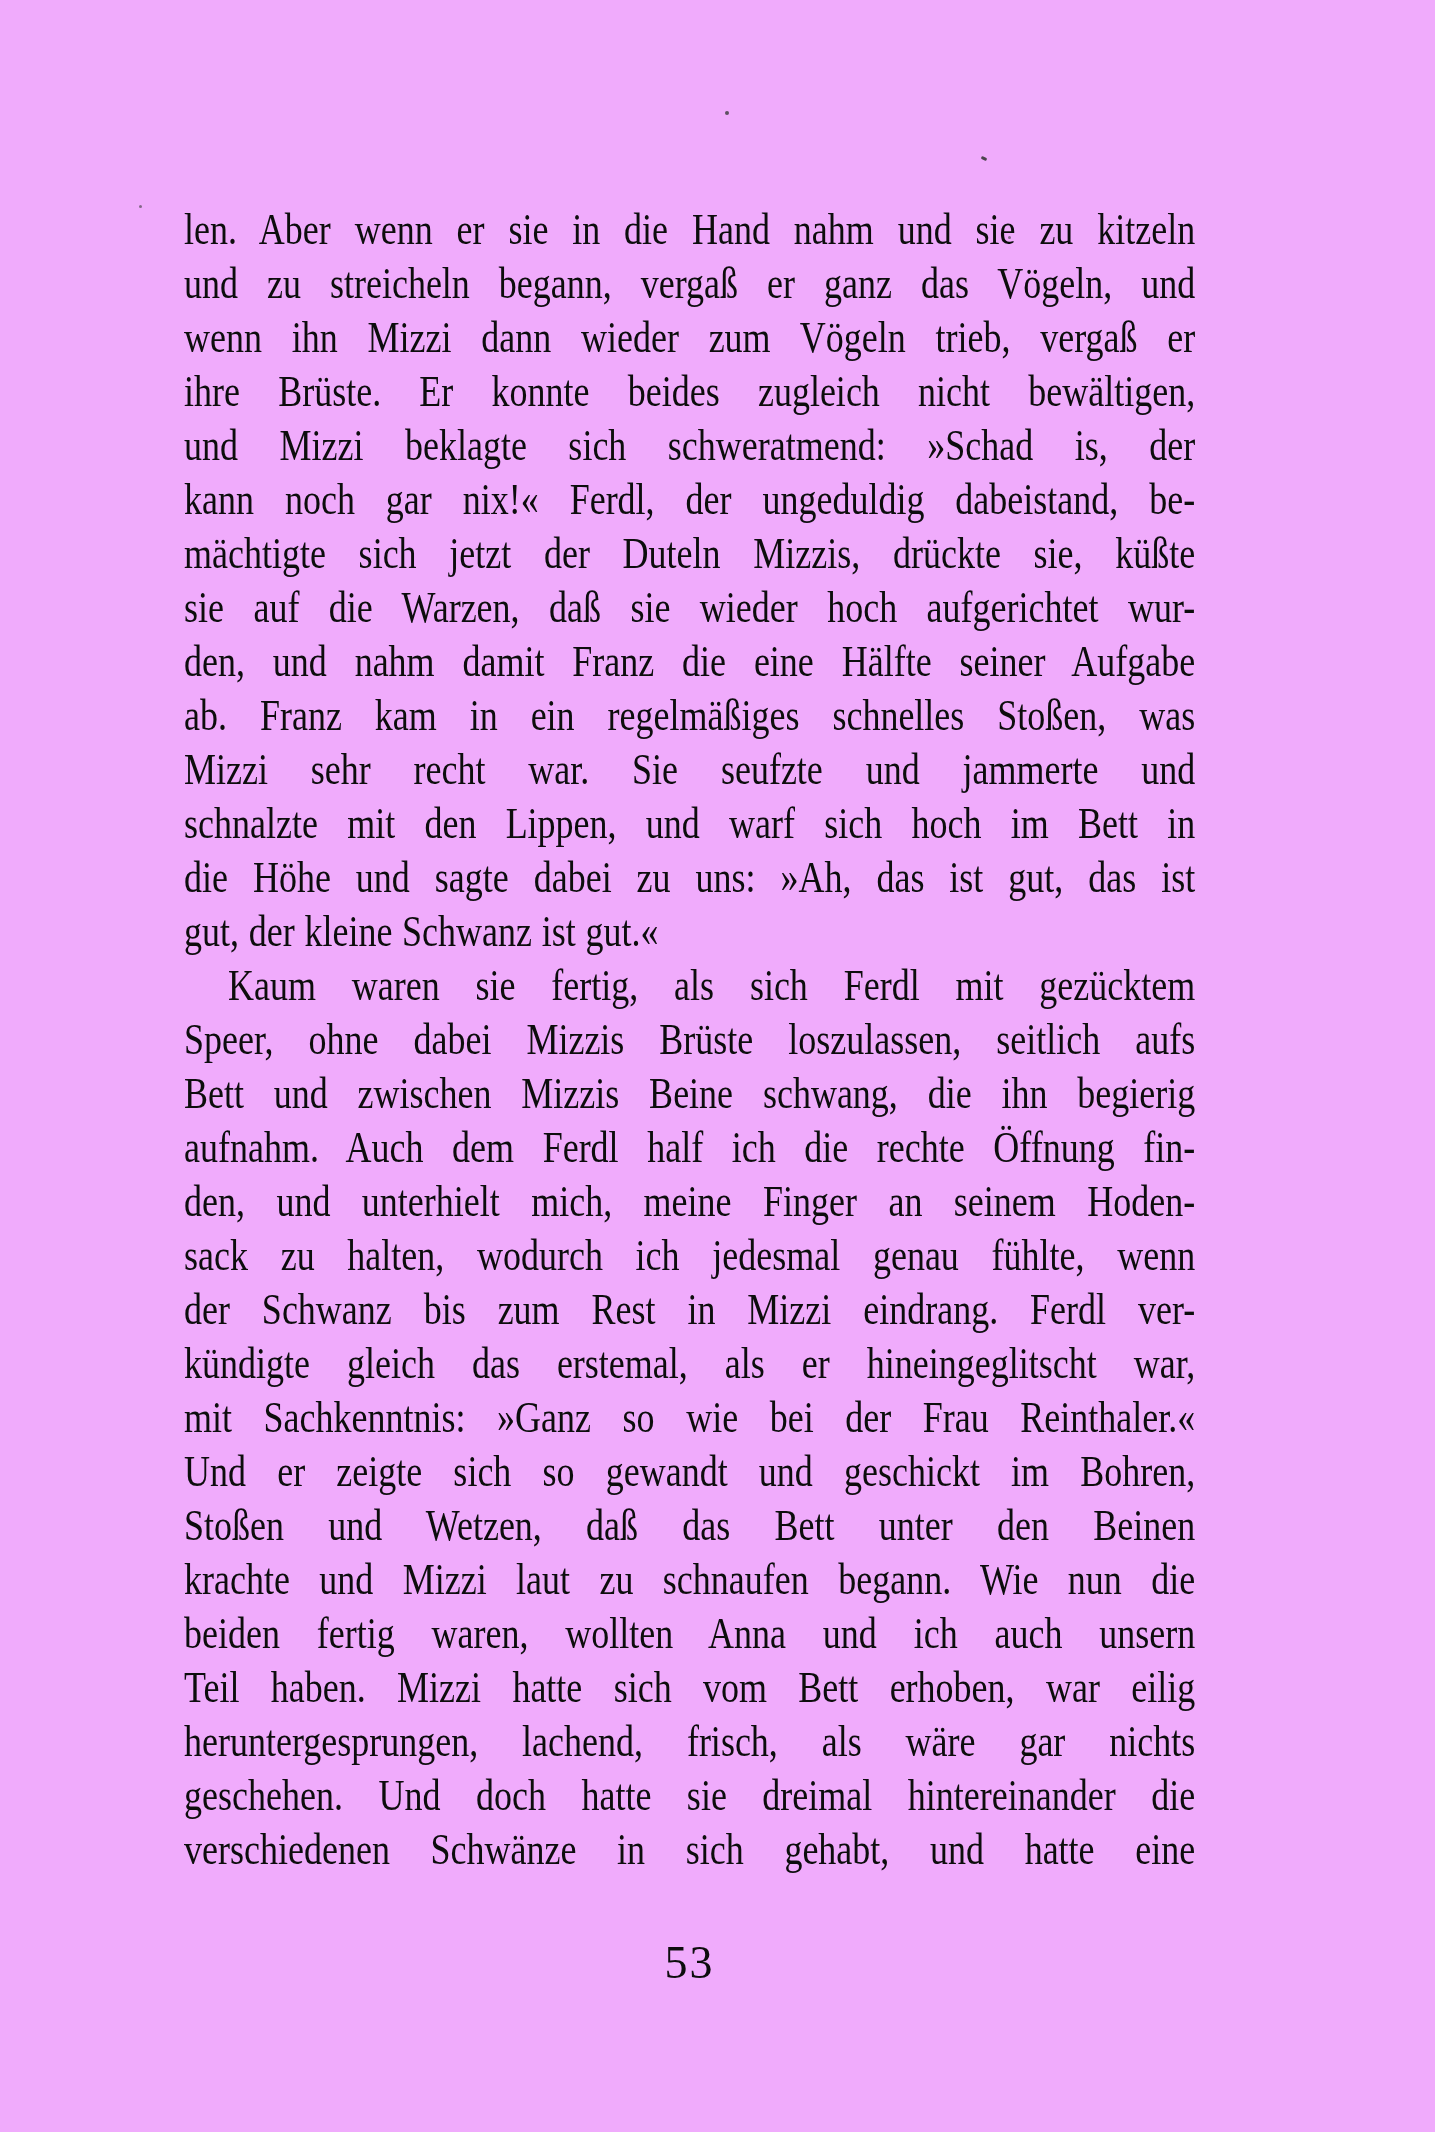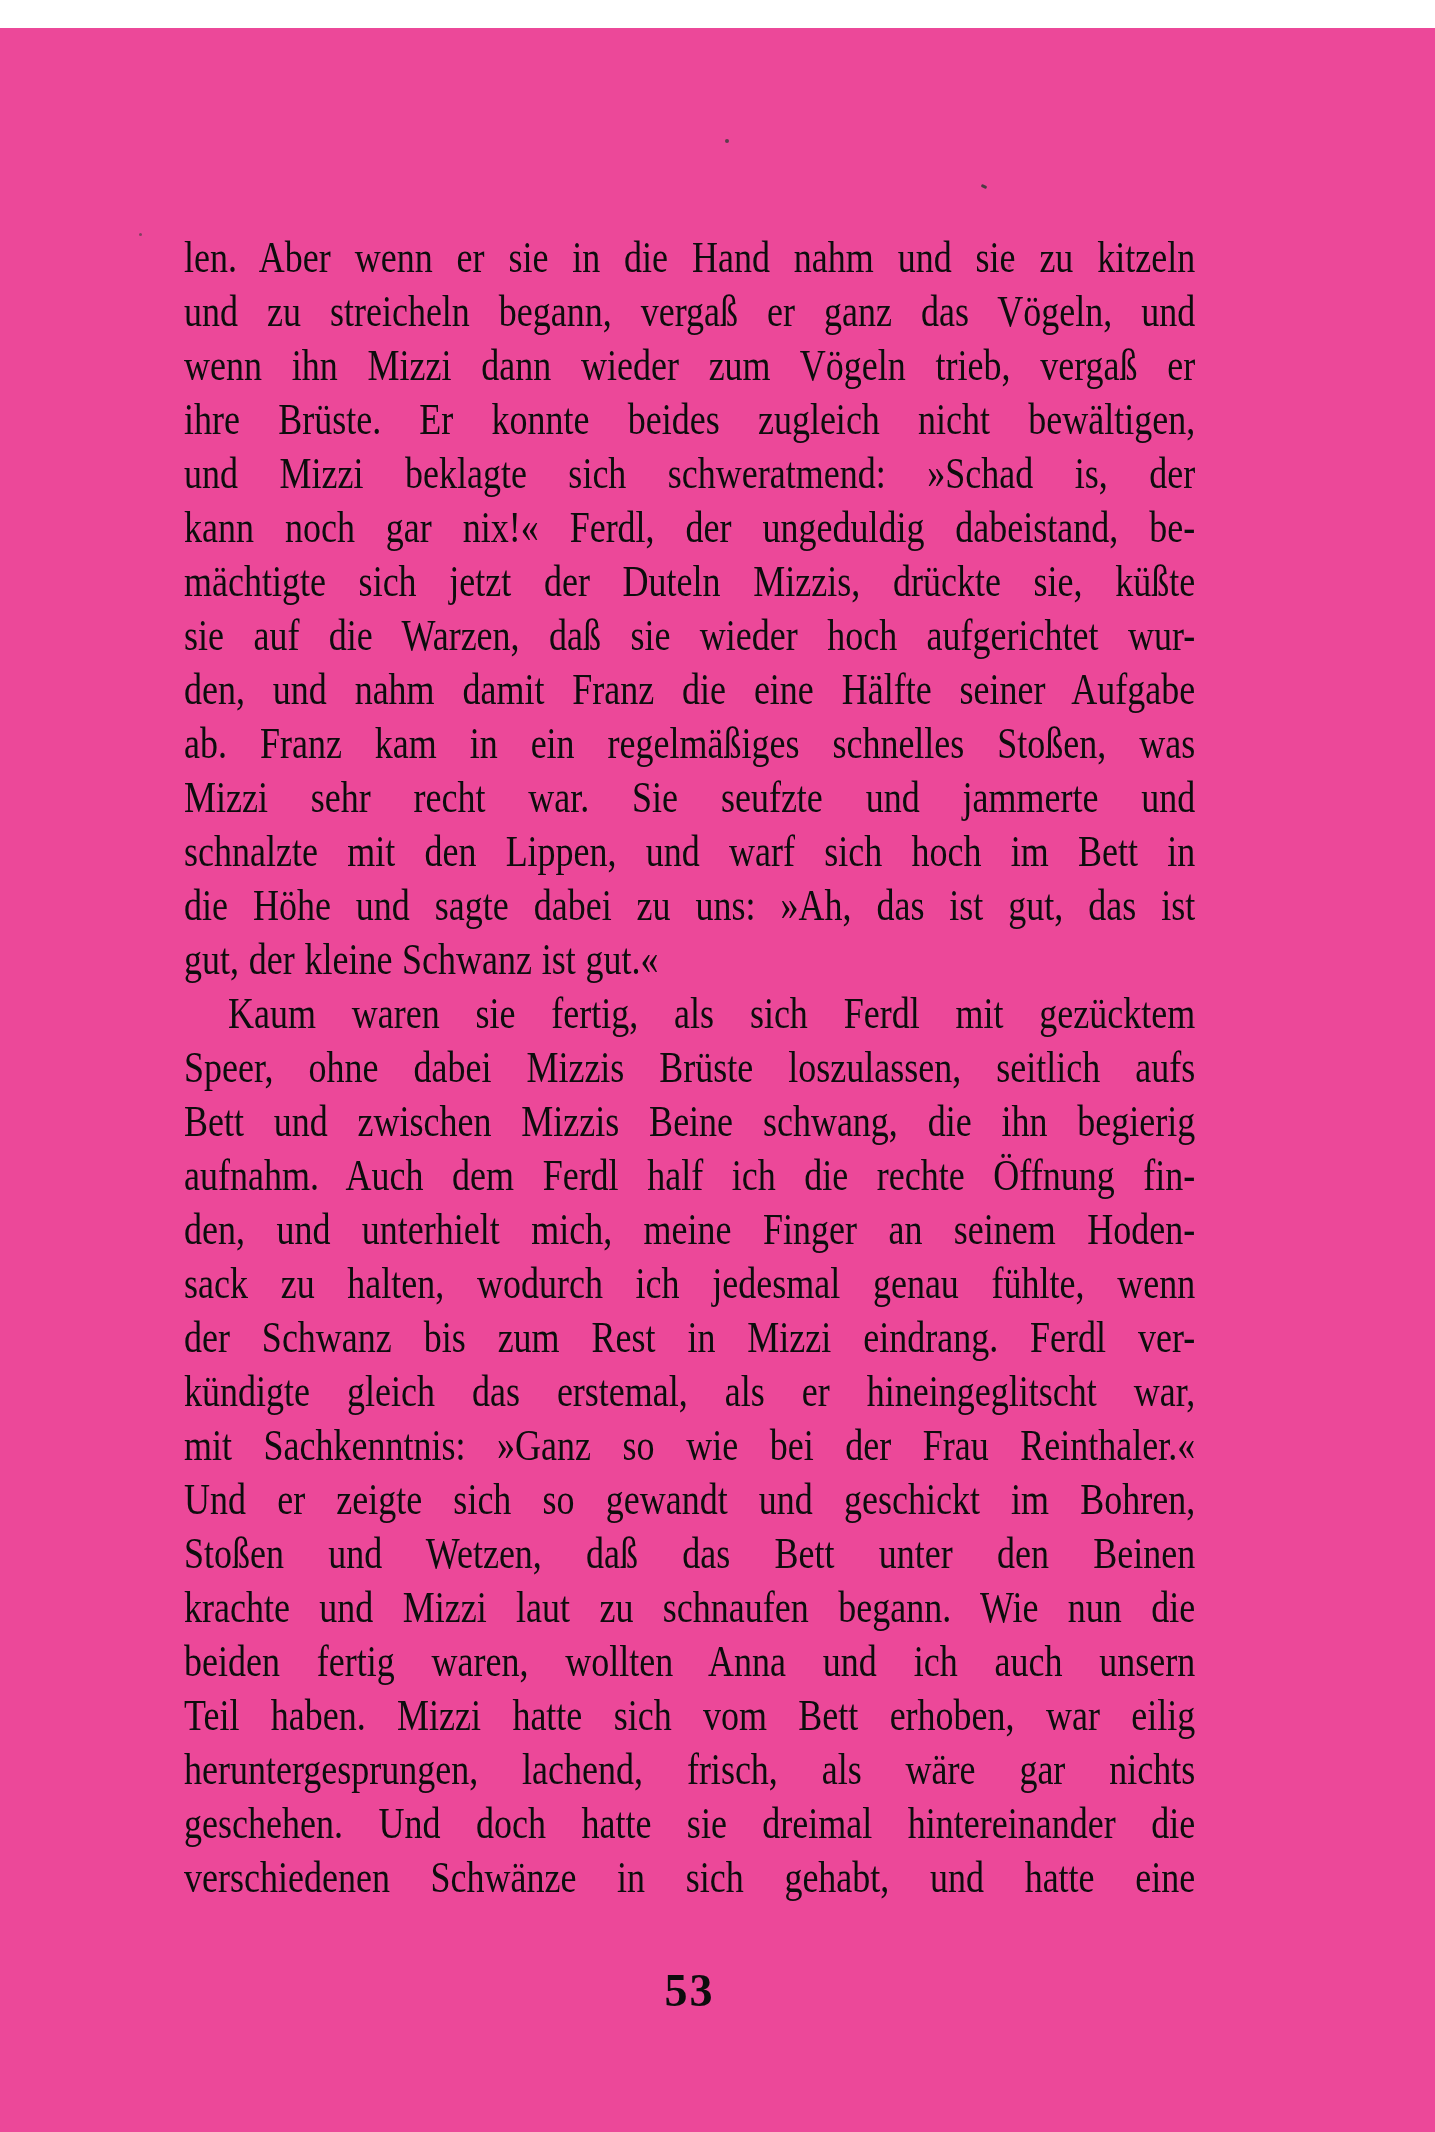--- a/index.html
+++ b/index.html
@@ -10,22 +10,21 @@
     width: 1435px;
     height: 2132px;
     position: relative;
     background: #ffffff;
     font-family: "Liberation Serif", "DejaVu Serif", serif;
     overflow: hidden;
   }
   .page {
     position: absolute;
     inset: 0;
-    background: #ec4899;
-    margin-top: 28px;
+    background: #f0abfc;
   }
   
   .text-block {
     position: absolute;
     left: 184px;
     top: 202px;
     width: 1264px;            
     transform: scaleX(0.8);   
     transform-origin: 0 0;
     color: #0d0d0d;
@@ -48,21 +47,20 @@
   .folio {
     position: absolute;
     left: 184px;
     top: 1936px;
     width: 1011px;
     text-align: center;
     font-size: 46px;
     line-height: 54px;
     letter-spacing: 2px;
     color: #0d0d0d;
-    font-weight: bold;
   }
   
   .speck {
     position: absolute;
     background: #3a3a3a;
     border-radius: 50%;
   }
   .speck.s1 { left: 725px;  top: 111px;  width: 4px; height: 4px; opacity: .8; }
   .speck.s2 { left: 981px;  top: 157px;  width: 6px; height: 3px; opacity: .9; transform: rotate(25deg); border-radius: 2px; }
   .speck.s3 { left: 139px;  top: 205px;  width: 3px; height: 3px; opacity: .6; }

